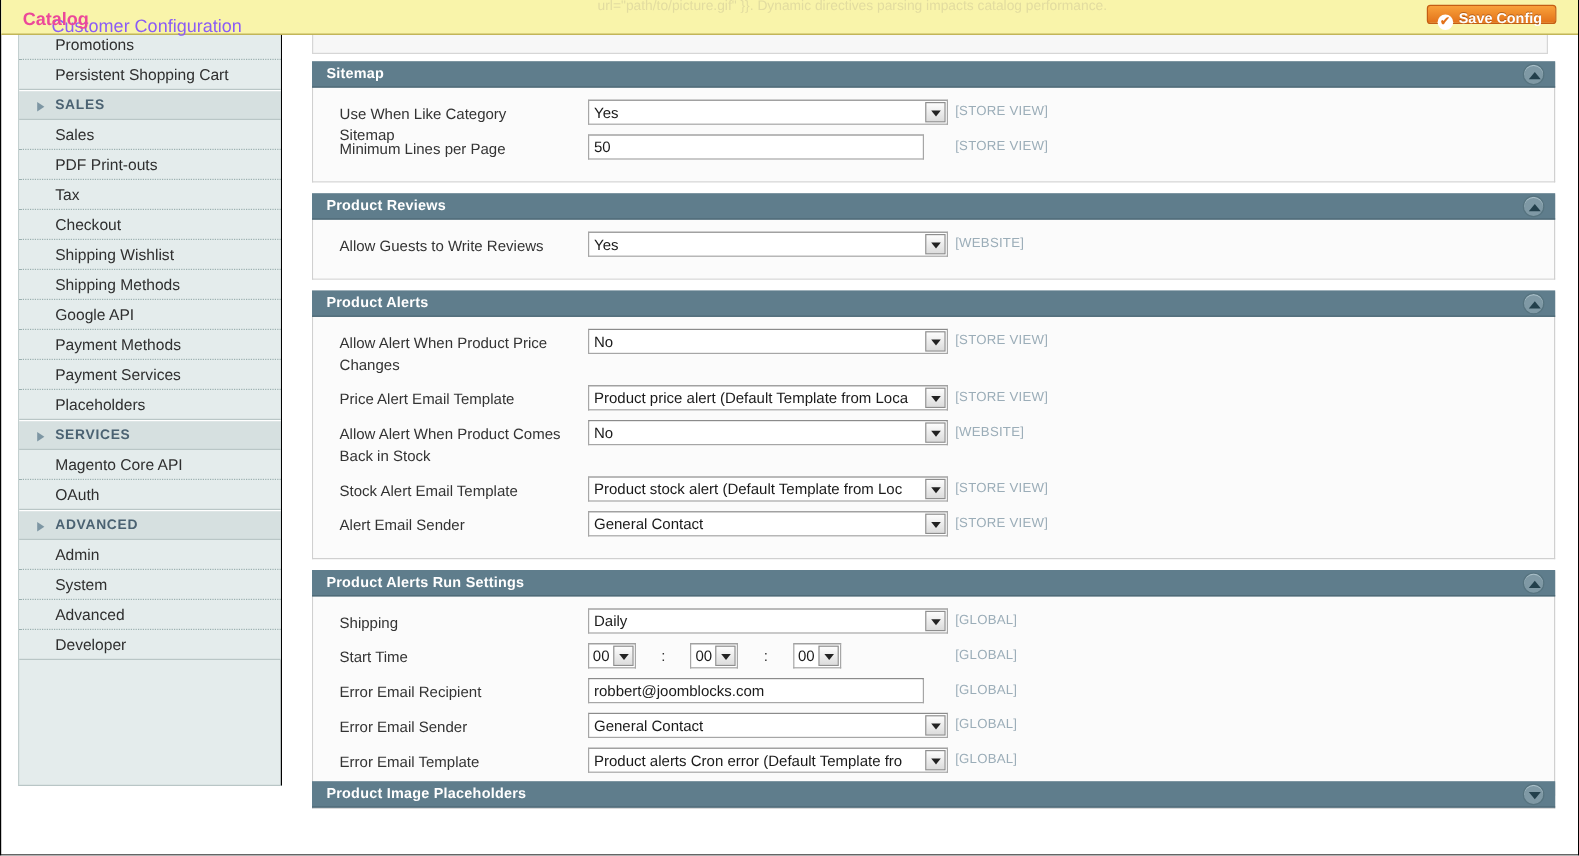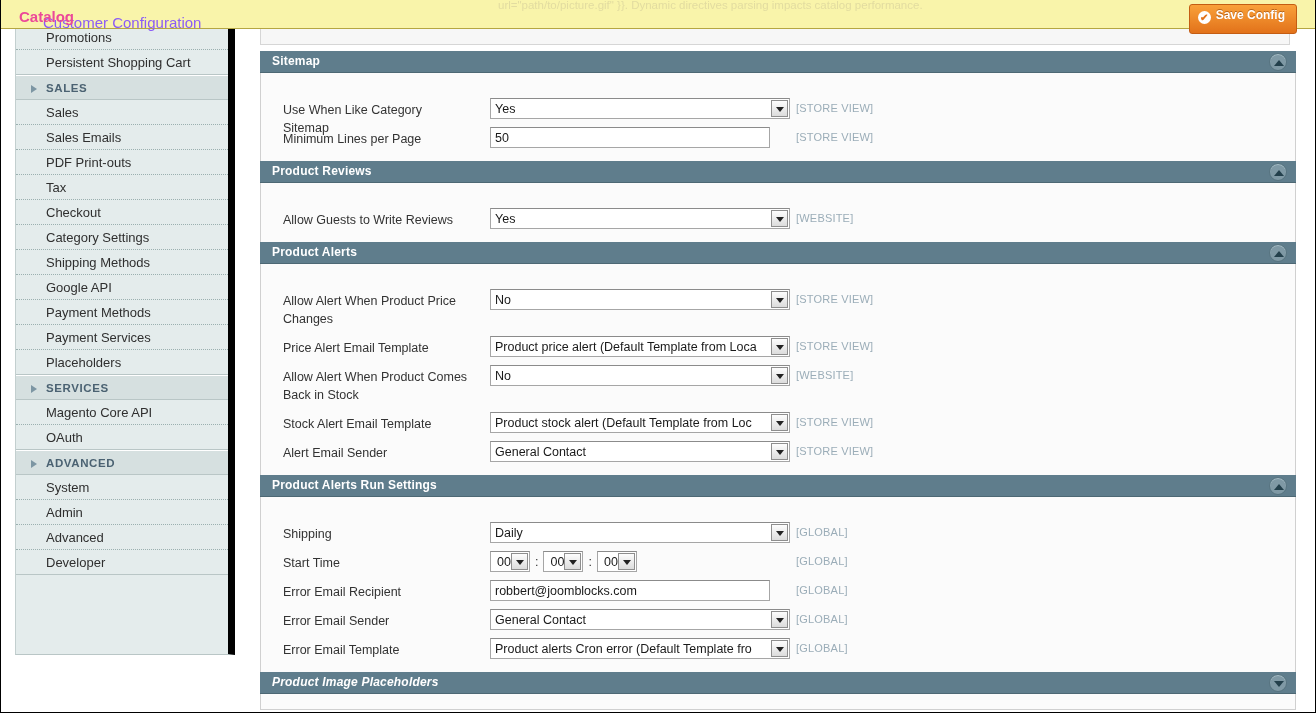--- a/index.html
+++ b/index.html
@@ -24,21 +24,21 @@
 
   
   .sidebar {
     position: absolute;
     left: 14px;
     top: 0;
     width: 220px;
     height: 655px;
     background: #e4ecec;
     border-left: 1px solid #c3cfcf;
-    border-right: 7px solid #000000;
+    border-right: 1px solid #000000;
     border-bottom: 1px solid #b9c6c6;
   }
   .nav-group-head {
     height: 25px;
     line-height: 25px;
     padding-left: 30px;
     font-size: 11.5px;
     font-weight: bold;
     letter-spacing: .6px;
     color: #4b6272;
@@ -90,21 +90,21 @@
     width: 1036px;
     background: #fbfbfb;
     border: 1px solid #d0d0d0;
     border-top: 0;
   }
   .sec-head {
     height: 22px;
     background: #5f7d8c;
     border-bottom: 1px solid #4d6874;
     position: relative;
-    margin: -1px -1px 15px -1px;
+    margin: -1px -1px 0 -1px;
   }
   .sec-head .title {
     position: absolute;
     left: 12px; top: 3px;
     font-size: 12px;
     font-weight: bold;
     color: #ffffff;
     letter-spacing: .2px;
   }
   .collapse-btn {
@@ -194,21 +194,21 @@
     background: #ffffff;
     border: 1px solid #a6a6a6;
     border-top-color: #8b8b8b;
     font-family: "Liberation Sans", sans-serif;
     font-size: 12.5px;
     color: #1a1a1a;
     padding: 0 4px;
     line-height: 19px;
     vertical-align: middle;
   }
-  .time-wrap { display: flex; align-items: center; gap: 0; text-align: right; }
+  .time-wrap { display: flex; align-items: center; gap: 16px; }
   .sel.small { width: 40px; }
   .sel.small .val { left: 3px; right: 18px; }
   .colon { padding: 0 5px; font-size: 12.5px; color: #333; }
 
   
   .banner {
     position: absolute;
     left: 0; top: 0;
     width: 1316px;
     height: 29px;
@@ -237,21 +237,21 @@
     position: absolute;
     left: 18px; top: 8px;
     font-size: 15px;
     font-weight: bold;
     color: #ec4899;
     z-index: 42;
   }
   .save-btn {
     position: absolute;
     right: 18px; top: 4px;
-    height: 30px;
+    height: 16px;
     padding: 0 11px 12px 8px;
     background: linear-gradient(#f9a13a, #e2721a);
     border: 1px solid #c45d13;
     border-radius: 3px;
     color: #ffffff;
     font-size: 12px;
     font-weight: bold;
     line-height: 20px;
     white-space: nowrap;
     z-index: 43;
@@ -276,36 +276,35 @@
 <body>
 
 <div class="page">
 
   <div class="sidebar" id="sidebar">
       <div class="nav-item"><span>Wishlist</span></div>
       <div class="nav-item"><span>Promotions</span></div>
       <div class="nav-item last"><span>Persistent Shopping Cart</span></div>
       <div class="nav-group-head"><span class="tri"></span><span>SALES</span></div>
       <div class="nav-item"><span>Sales</span></div>
-      <div class="nav-item"><span>Sales Emails</span></div>
       <div class="nav-item"><span>PDF Print-outs</span></div>
       <div class="nav-item"><span>Tax</span></div>
       <div class="nav-item"><span>Checkout</span></div>
-      <div class="nav-item"><span>Category Settings</span></div>
+      <div class="nav-item"><span>Shipping Wishlist</span></div>
       <div class="nav-item"><span>Shipping Methods</span></div>
       <div class="nav-item"><span>Google API</span></div>
       <div class="nav-item"><span>Payment Methods</span></div>
       <div class="nav-item"><span>Payment Services</span></div>
       <div class="nav-item last"><span>Placeholders</span></div>
       <div class="nav-group-head"><span class="tri"></span><span>SERVICES</span></div>
       <div class="nav-item"><span>Magento Core API</span></div>
       <div class="nav-item last"><span>OAuth</span></div>
       <div class="nav-group-head"><span class="tri"></span><span>ADVANCED</span></div>
+      <div class="nav-item"><span>Admin</span></div>
       <div class="nav-item"><span>System</span></div>
-      <div class="nav-item"><span>Admin</span></div>
       <div class="nav-item"><span>Advanced</span></div>
       <div class="nav-item last"><span>Developer</span></div>
     </div>
 
   <div class="content">
     <div class="top-panel"></div>
     <div id="sections">
         <div class="section" style="top: 52px;">
           <div class="sec-head">
             <span class="title">Sitemap</span>
@@ -447,21 +446,21 @@
             </div>
             <div class="row">
               <div class="lbl">Error Email Template</div>
               <div class="fld"><div class="sel"><span class="val">Product alerts Cron error (Default Template fro</span><span class="btn">
                     <i></i>
                   </span></div></div>
               <div class="scope">[GLOBAL]</div>
             </div>
           </div>
         </div>
-        <div class="section" style="top: 673px; font-style: italic;">
+        <div class="section" style="top: 652px;">
           <div class="sec-head">
             <span class="title">Product Image Placeholders</span>
             <div class="collapse-btn down">
               <i class="arr"></i>
             </div>
           </div>
         </div>
       </div>
   </div>
 

